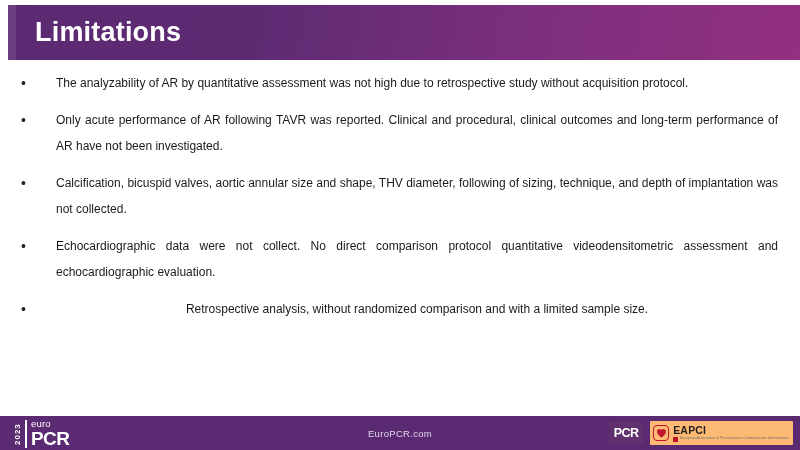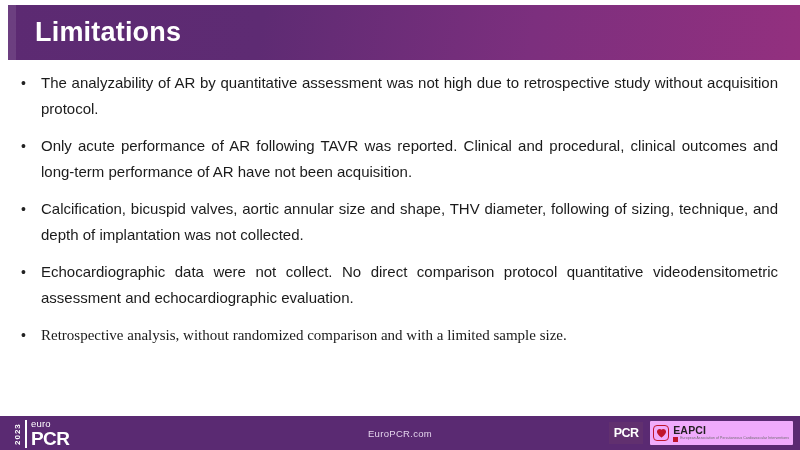--- a/index.html
+++ b/index.html
@@ -58,27 +58,28 @@
     flex: 0 0 24px;
     color: #222222;
     font-size: 14px;
     line-height: 26px;
     text-align: left;
     padding-left: 4px;
   }
   .bullet-text {
     flex: 1 1 auto;
     color: #1b1b1b;
-    font-size: 15px;
+    font-size: 12px;
     line-height: 26px;
     text-align: justify;
     text-justify: inter-word;
     hyphens: none;
-  }
-  .bullet-text.no-justify { text-align: left; font-family: Liberation Serif, serif; }
+    margin-left: 15px;
+  }
+  .bullet-text.no-justify { text-align: center; }
 
   
   .footer {
     position: absolute;
     left: 0; top: 416px;
     width: 800px; height: 34px;
     background: #5a2a72;
   }
   .footer-logo {
     position: absolute;
@@ -147,21 +148,21 @@
     width: 34px; height: 22px;
     background: #61306f;
     display: flex; align-items: center; justify-content: center;
     color: #ffffff;
     font-size: 12.5px;
     font-weight: bold;
     letter-spacing: -0.5px;
   }
   .eapci-badge {
     height: 24px;
-    background: #f0abfc;
+    background: #fdba74;
     border-radius: 1px;
     display: flex;
     align-items: center;
     padding: 0 4px 0 3px;
     gap: 4px;
   }
   .heart-box {
     width: 16px; height: 16px;
     border-radius: 4px;
     border: 1.4px solid #c0152c;
@@ -201,21 +202,21 @@
 
   <div class="body">
 
     <div class="bullet-row">
       <span class="bullet-mark">•</span>
       <span class="bullet-text">The analyzability of AR by quantitative assessment was not high due to retrospective study without acquisition protocol.</span>
     </div>
 
     <div class="bullet-row">
       <span class="bullet-mark">•</span>
-      <span class="bullet-text">Only acute performance of AR following TAVR was reported. Clinical and procedural, clinical outcomes and long-term performance of AR have not been acquisition.</span>
+      <span class="bullet-text">Only acute performance of AR following TAVR was reported. Clinical and procedural, clinical outcomes and long-term performance of AR have not been investigated.</span>
     </div>
 
     <div class="bullet-row">
       <span class="bullet-mark">•</span>
       <span class="bullet-text">Calcification, bicuspid valves, aortic annular size and shape, THV diameter, following of sizing, technique, and depth of implantation was not collected.</span>
     </div>
 
     <div class="bullet-row">
       <span class="bullet-mark">•</span>
       <span class="bullet-text">Echocardiographic data were not collect. No direct comparison protocol quantitative videodensitometric assessment and echocardiographic evaluation.</span>

